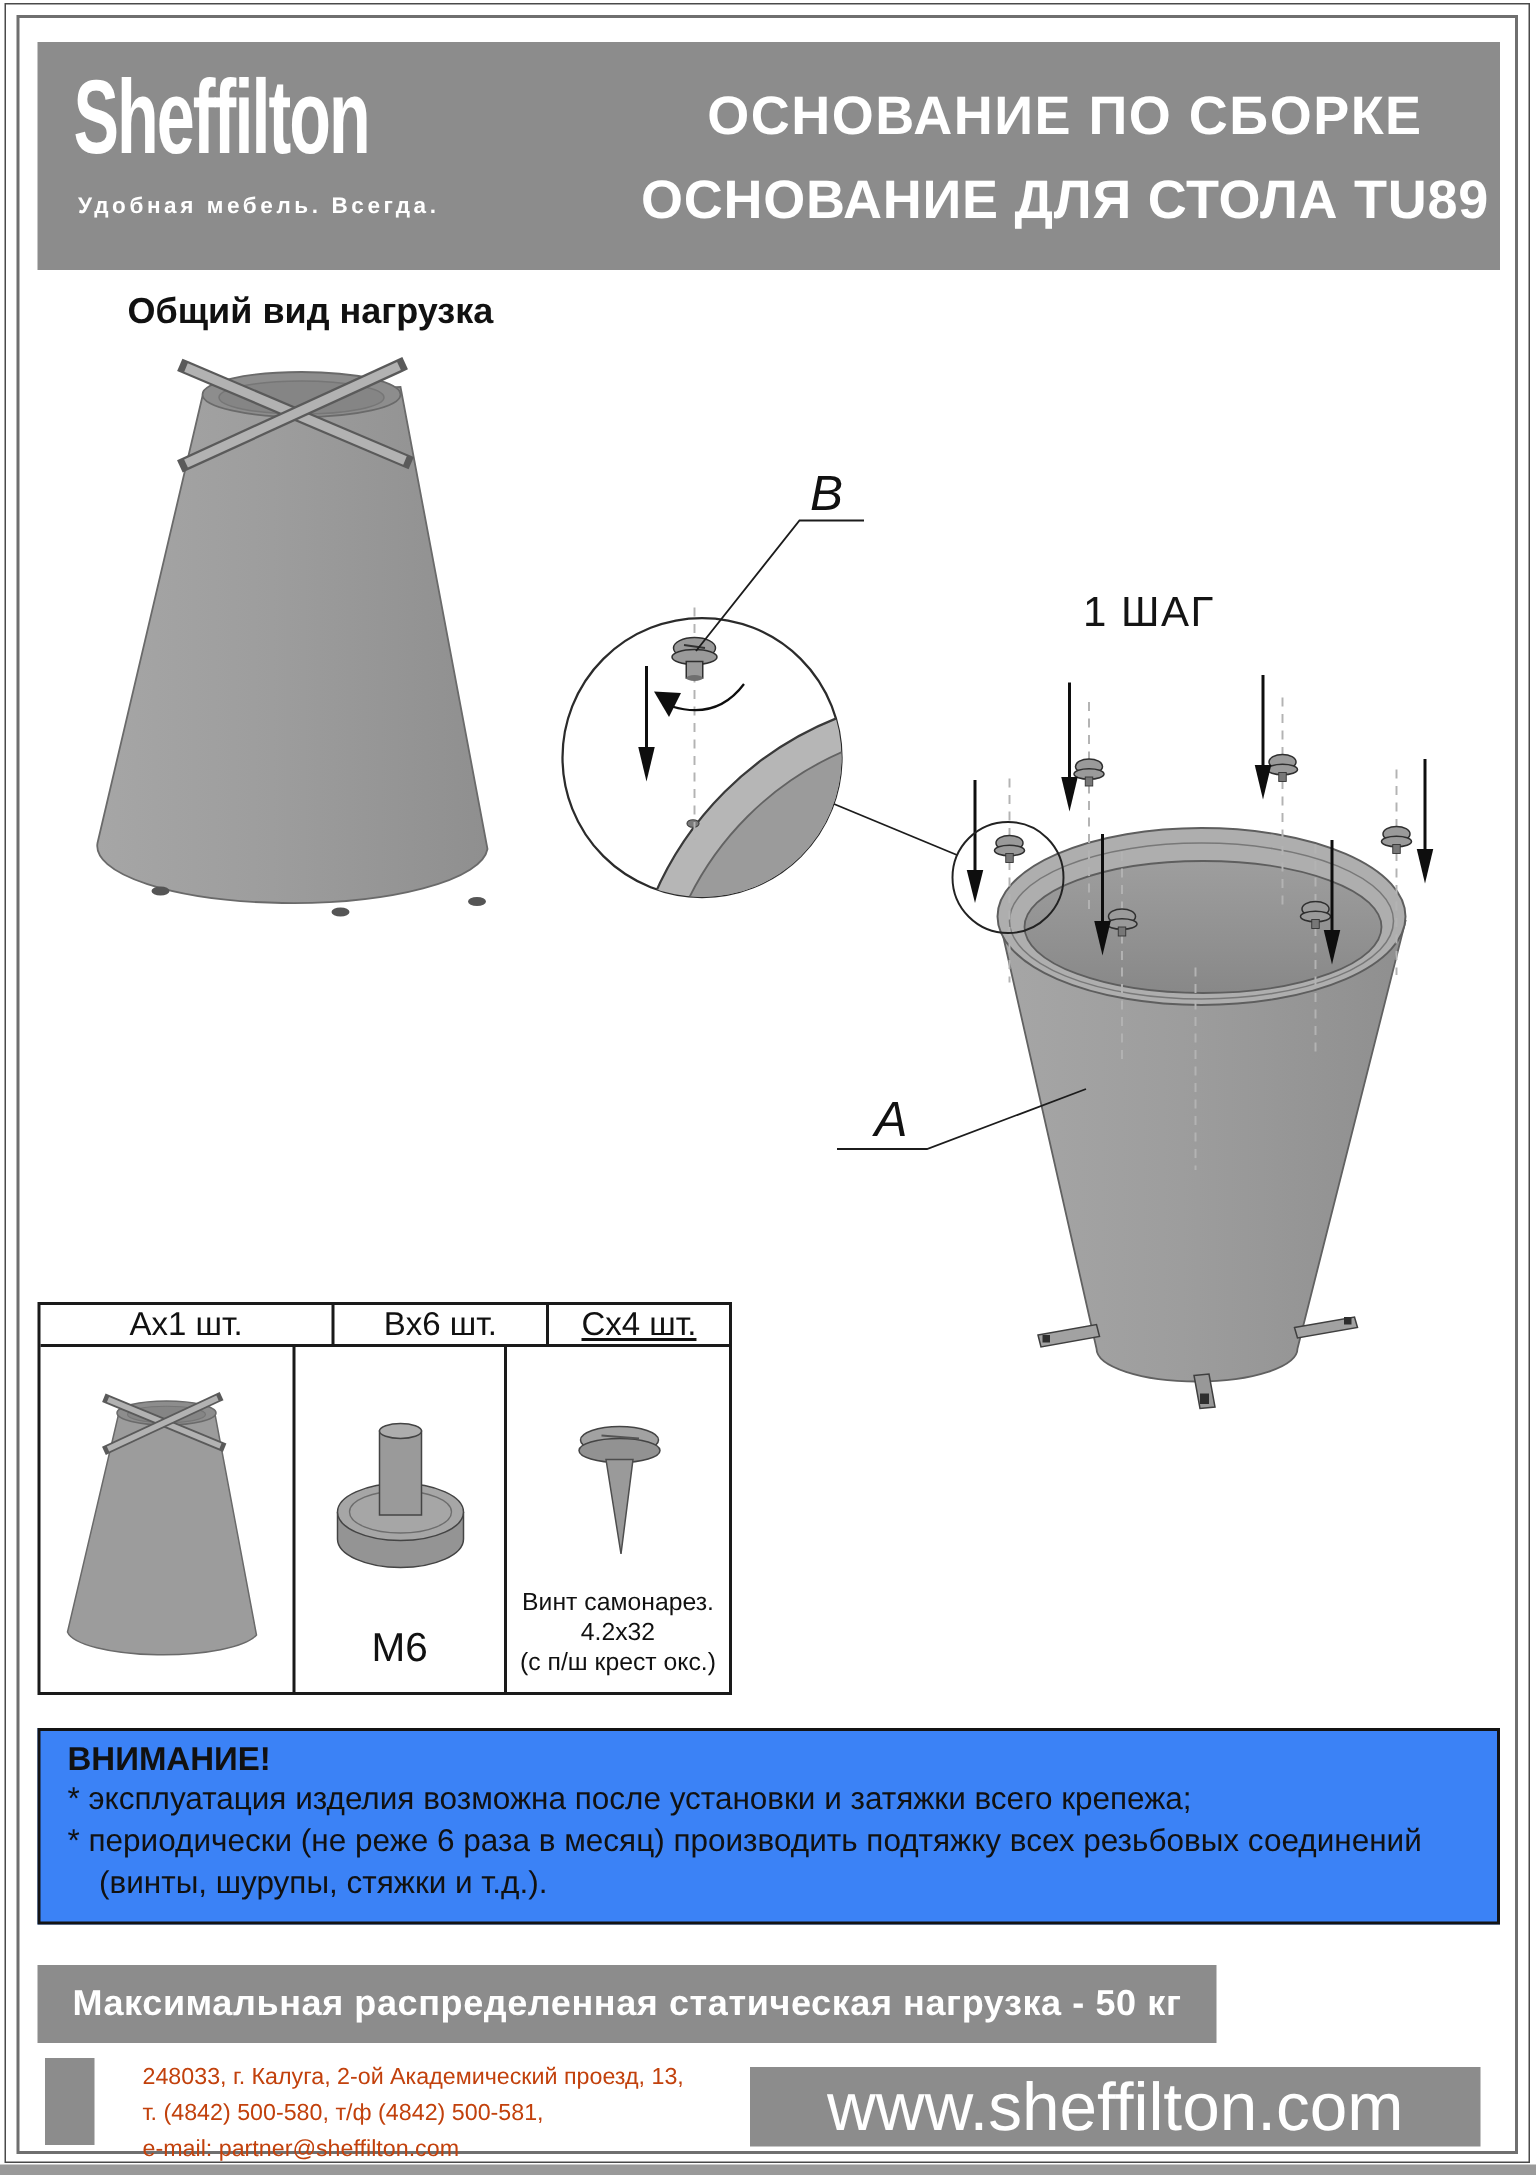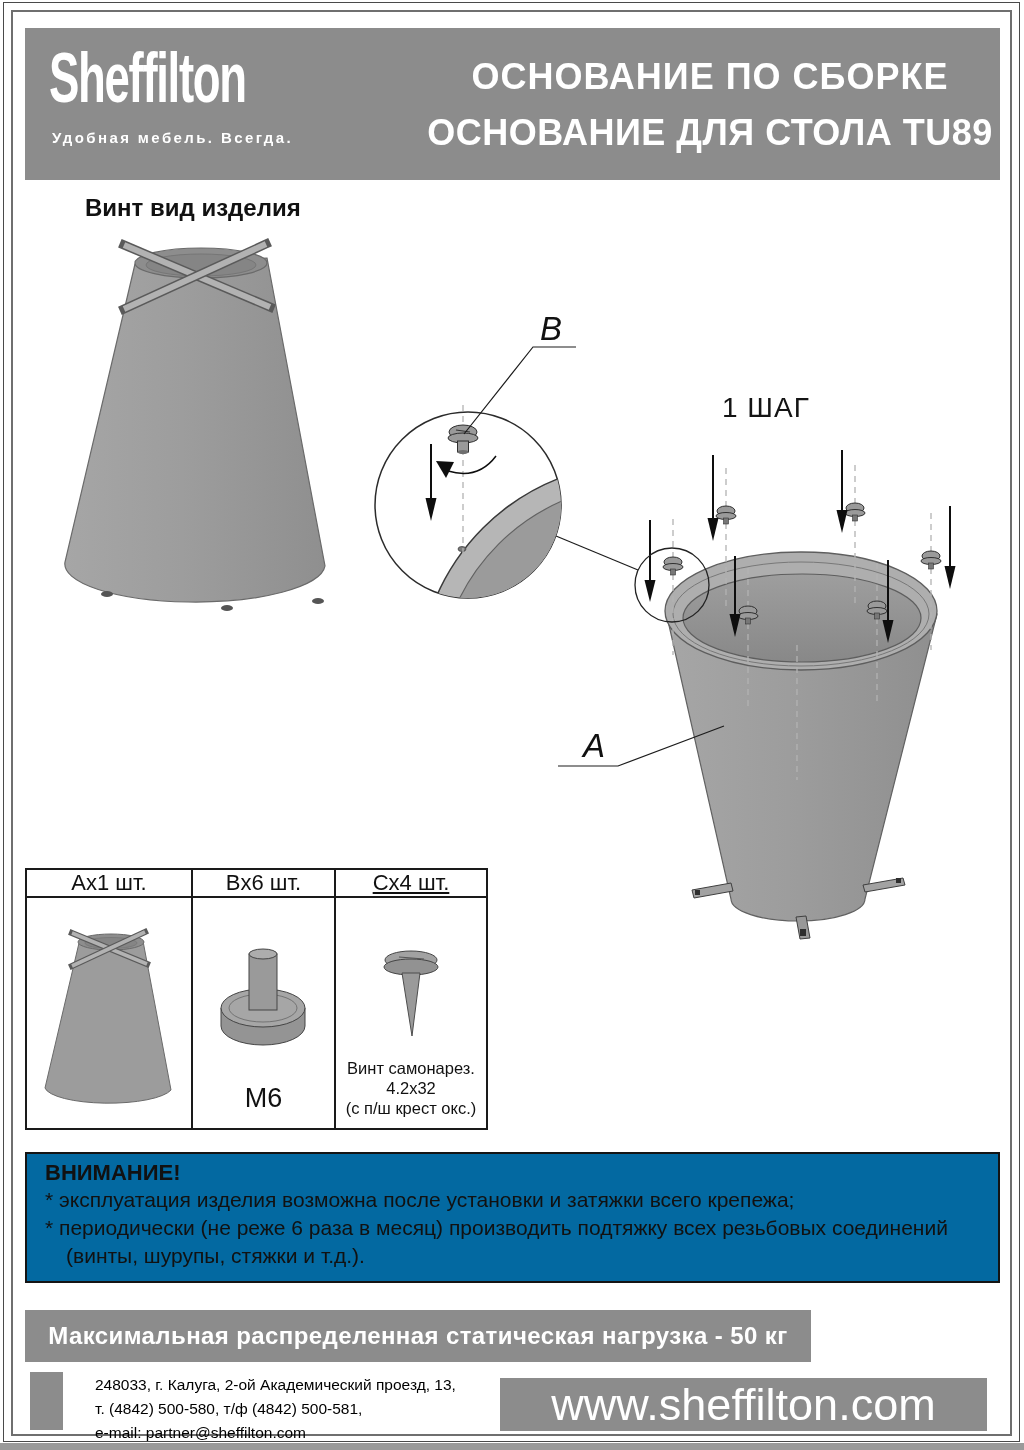--- a/index.html
+++ b/index.html
@@ -41,55 +41,55 @@
   .dash{stroke:#b3b3b3;stroke-width:1.3;stroke-dasharray:6 5;fill:none;}
   .screw-part{fill:#9a9a9a;stroke:#2f2f2f;stroke-width:1;}
   .arrow-line{stroke:#0e0e0e;stroke-width:2;}
   .arrow-head{fill:#0e0e0e;stroke:none;}
   
   .parts-table{left:25px;top:868px;width:463px;height:262px;border:2px solid var(--line-dark);display:flex;flex-direction:column;background:#fff;}
   .parts-header{display:flex;height:30px;border-bottom:2px solid var(--line-dark);}
   .parts-body{display:flex;flex:1;}
   .pcell{box-sizing:border-box;border-right:2px solid var(--line-dark);position:relative;}
   .pcell:last-child{border-right:none;}
-  .pc-a{width:166px;}
+  .pc-a{width:196px;}
   .pc-b{width:143px;}
   .pc-c{width:150px;flex:1;text-decoration:underline;}
   .parts-header .pcell{display:flex;align-items:center;justify-content:center;font-size:22px;}
   .part-size{position:absolute;left:0;right:0;top:185px;text-align:center;font-size:27px;}
   .part-caption{position:absolute;left:0;right:0;top:160px;text-align:center;font-size:16.5px;line-height:20px;}
   
-  .warning-box{left:25px;top:1152px;width:975px;height:131px;border:2px solid #141414;padding:6px 14px 0 18px;background:#0369a1;}
+  .warning-box{left:25px;top:1152px;width:975px;height:131px;border:2px solid #141414;padding:6px 14px 0 18px;background:#3b82f6;}
   .warning-title{font-size:22px;font-weight:bold;line-height:26px;}
   .warning-item{font-size:21px;line-height:28px;padding-left:21px;text-indent:-21px;}
   
   .load-banner{left:25px;top:1310px;width:786px;height:52px;background:var(--banner-gray);display:flex;align-items:center;justify-content:center;}
   .load-banner span{color:#fff;font-weight:bold;font-size:24px;letter-spacing:0.4px;white-space:nowrap;}
   
   .footer-square{left:30px;top:1372px;width:33px;height:58px;background:var(--banner-gray);}
-  .footer-address{left:95px;top:1373px;font-size:15.5px;line-height:24px;color:#000000;}
+  .footer-address{left:95px;top:1373px;font-size:15.5px;line-height:24px;color:#c2410c;}
   .www-banner{left:500px;top:1378px;width:487px;height:53px;background:var(--banner-gray);display:flex;align-items:center;justify-content:center;}
   .www-banner span{color:#fff;font-size:45px;line-height:1;white-space:nowrap;}
 </style>
 </head>
 <body>
 
 <div class="abs frame-outer"></div>
 <div class="abs frame-inner"></div>
 
 <div class="abs header">
   <div class="logo-text">Sheffilton</div>
   <div class="logo-tagline">Удобная мебель. Всегда.</div>
   <div class="header-title">
     <div class="title-line1">ОСНОВАНИЕ ПО СБОРКЕ</div>
     <div class="title-line2">ОСНОВАНИЕ ДЛЯ СТОЛА TU89</div>
   </div>
 </div>
 
-<div class="abs overview-heading">Винт вид изделия</div>
+<div class="abs overview-heading">Общий вид нагрузка</div>
 
 <svg class="abs diagram" viewBox="0 185 1024 785" xmlns="http://www.w3.org/2000/svg">
   <defs>
     <linearGradient id="coneGrad" x1="0" y1="0" x2="1" y2="0">
       <stop offset="0" stop-color="#a6a6a6"></stop>
         <stop offset="0.45" stop-color="#9d9d9d"></stop>
         <stop offset="1" stop-color="#8f8f8f"></stop>
     </linearGradient>
     <linearGradient id="intGrad" x1="0" y1="0" x2="0" y2="1">
       <stop offset="0" stop-color="#9e9e9e"></stop>

